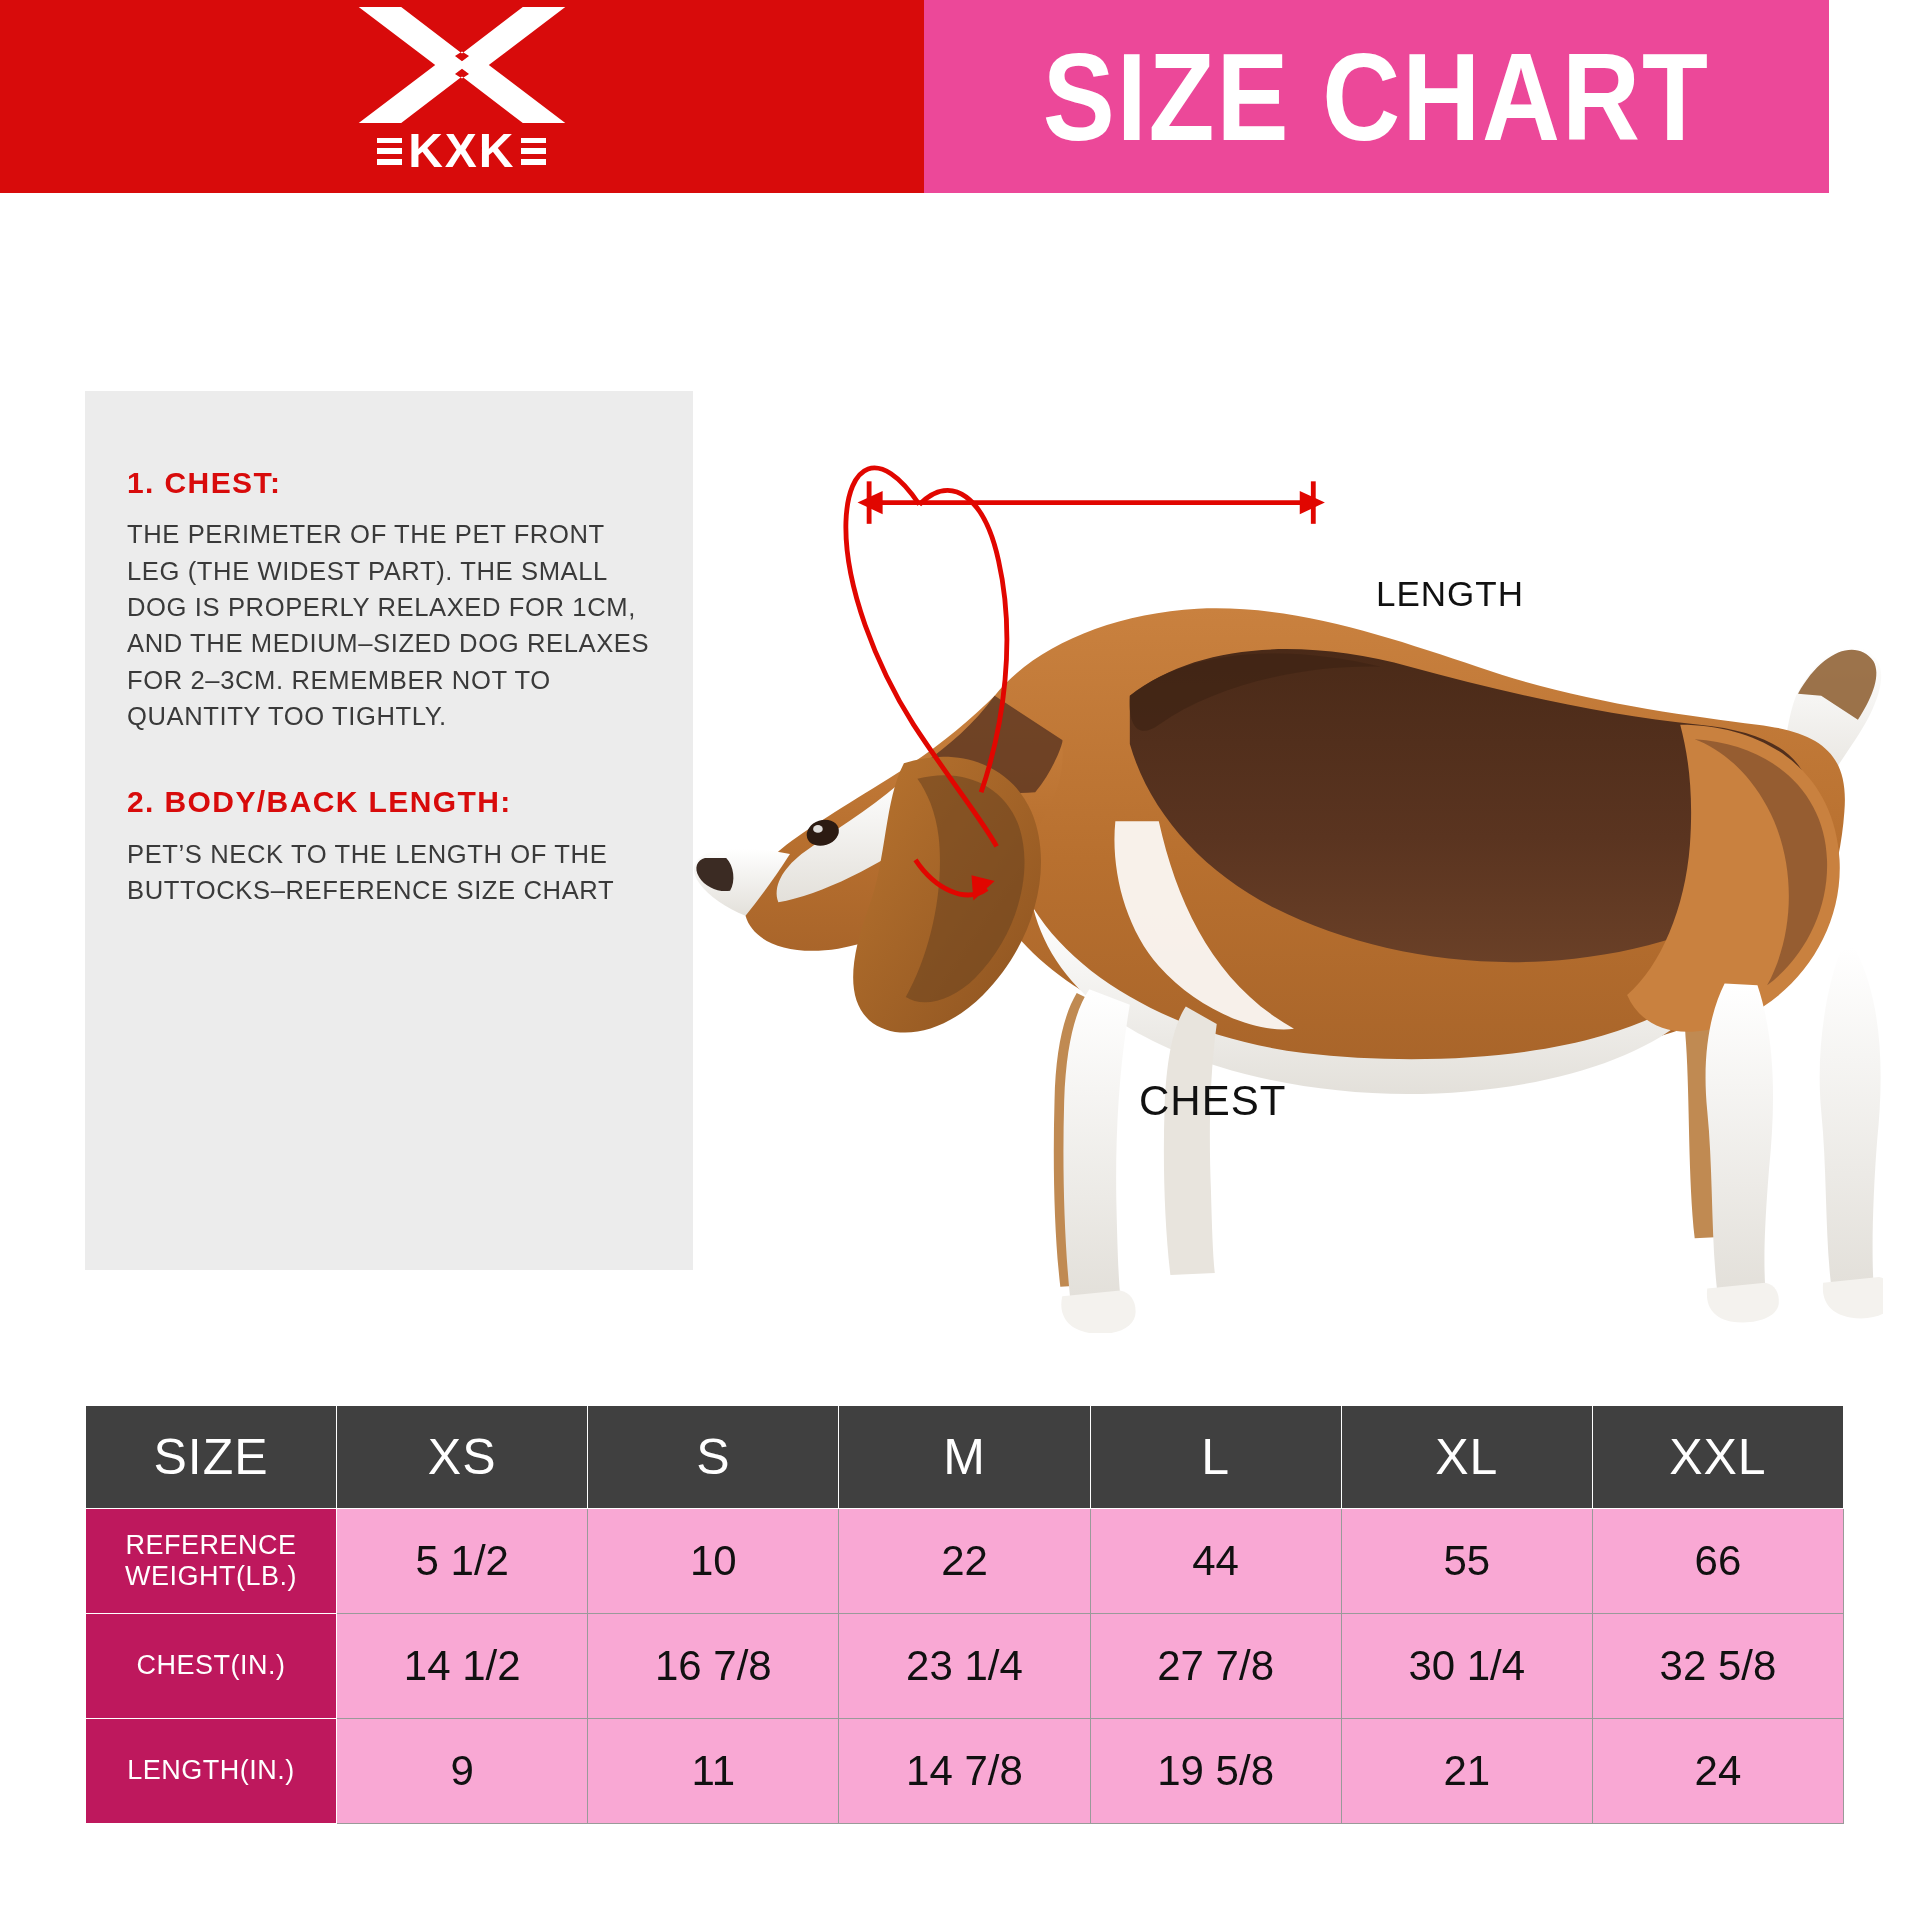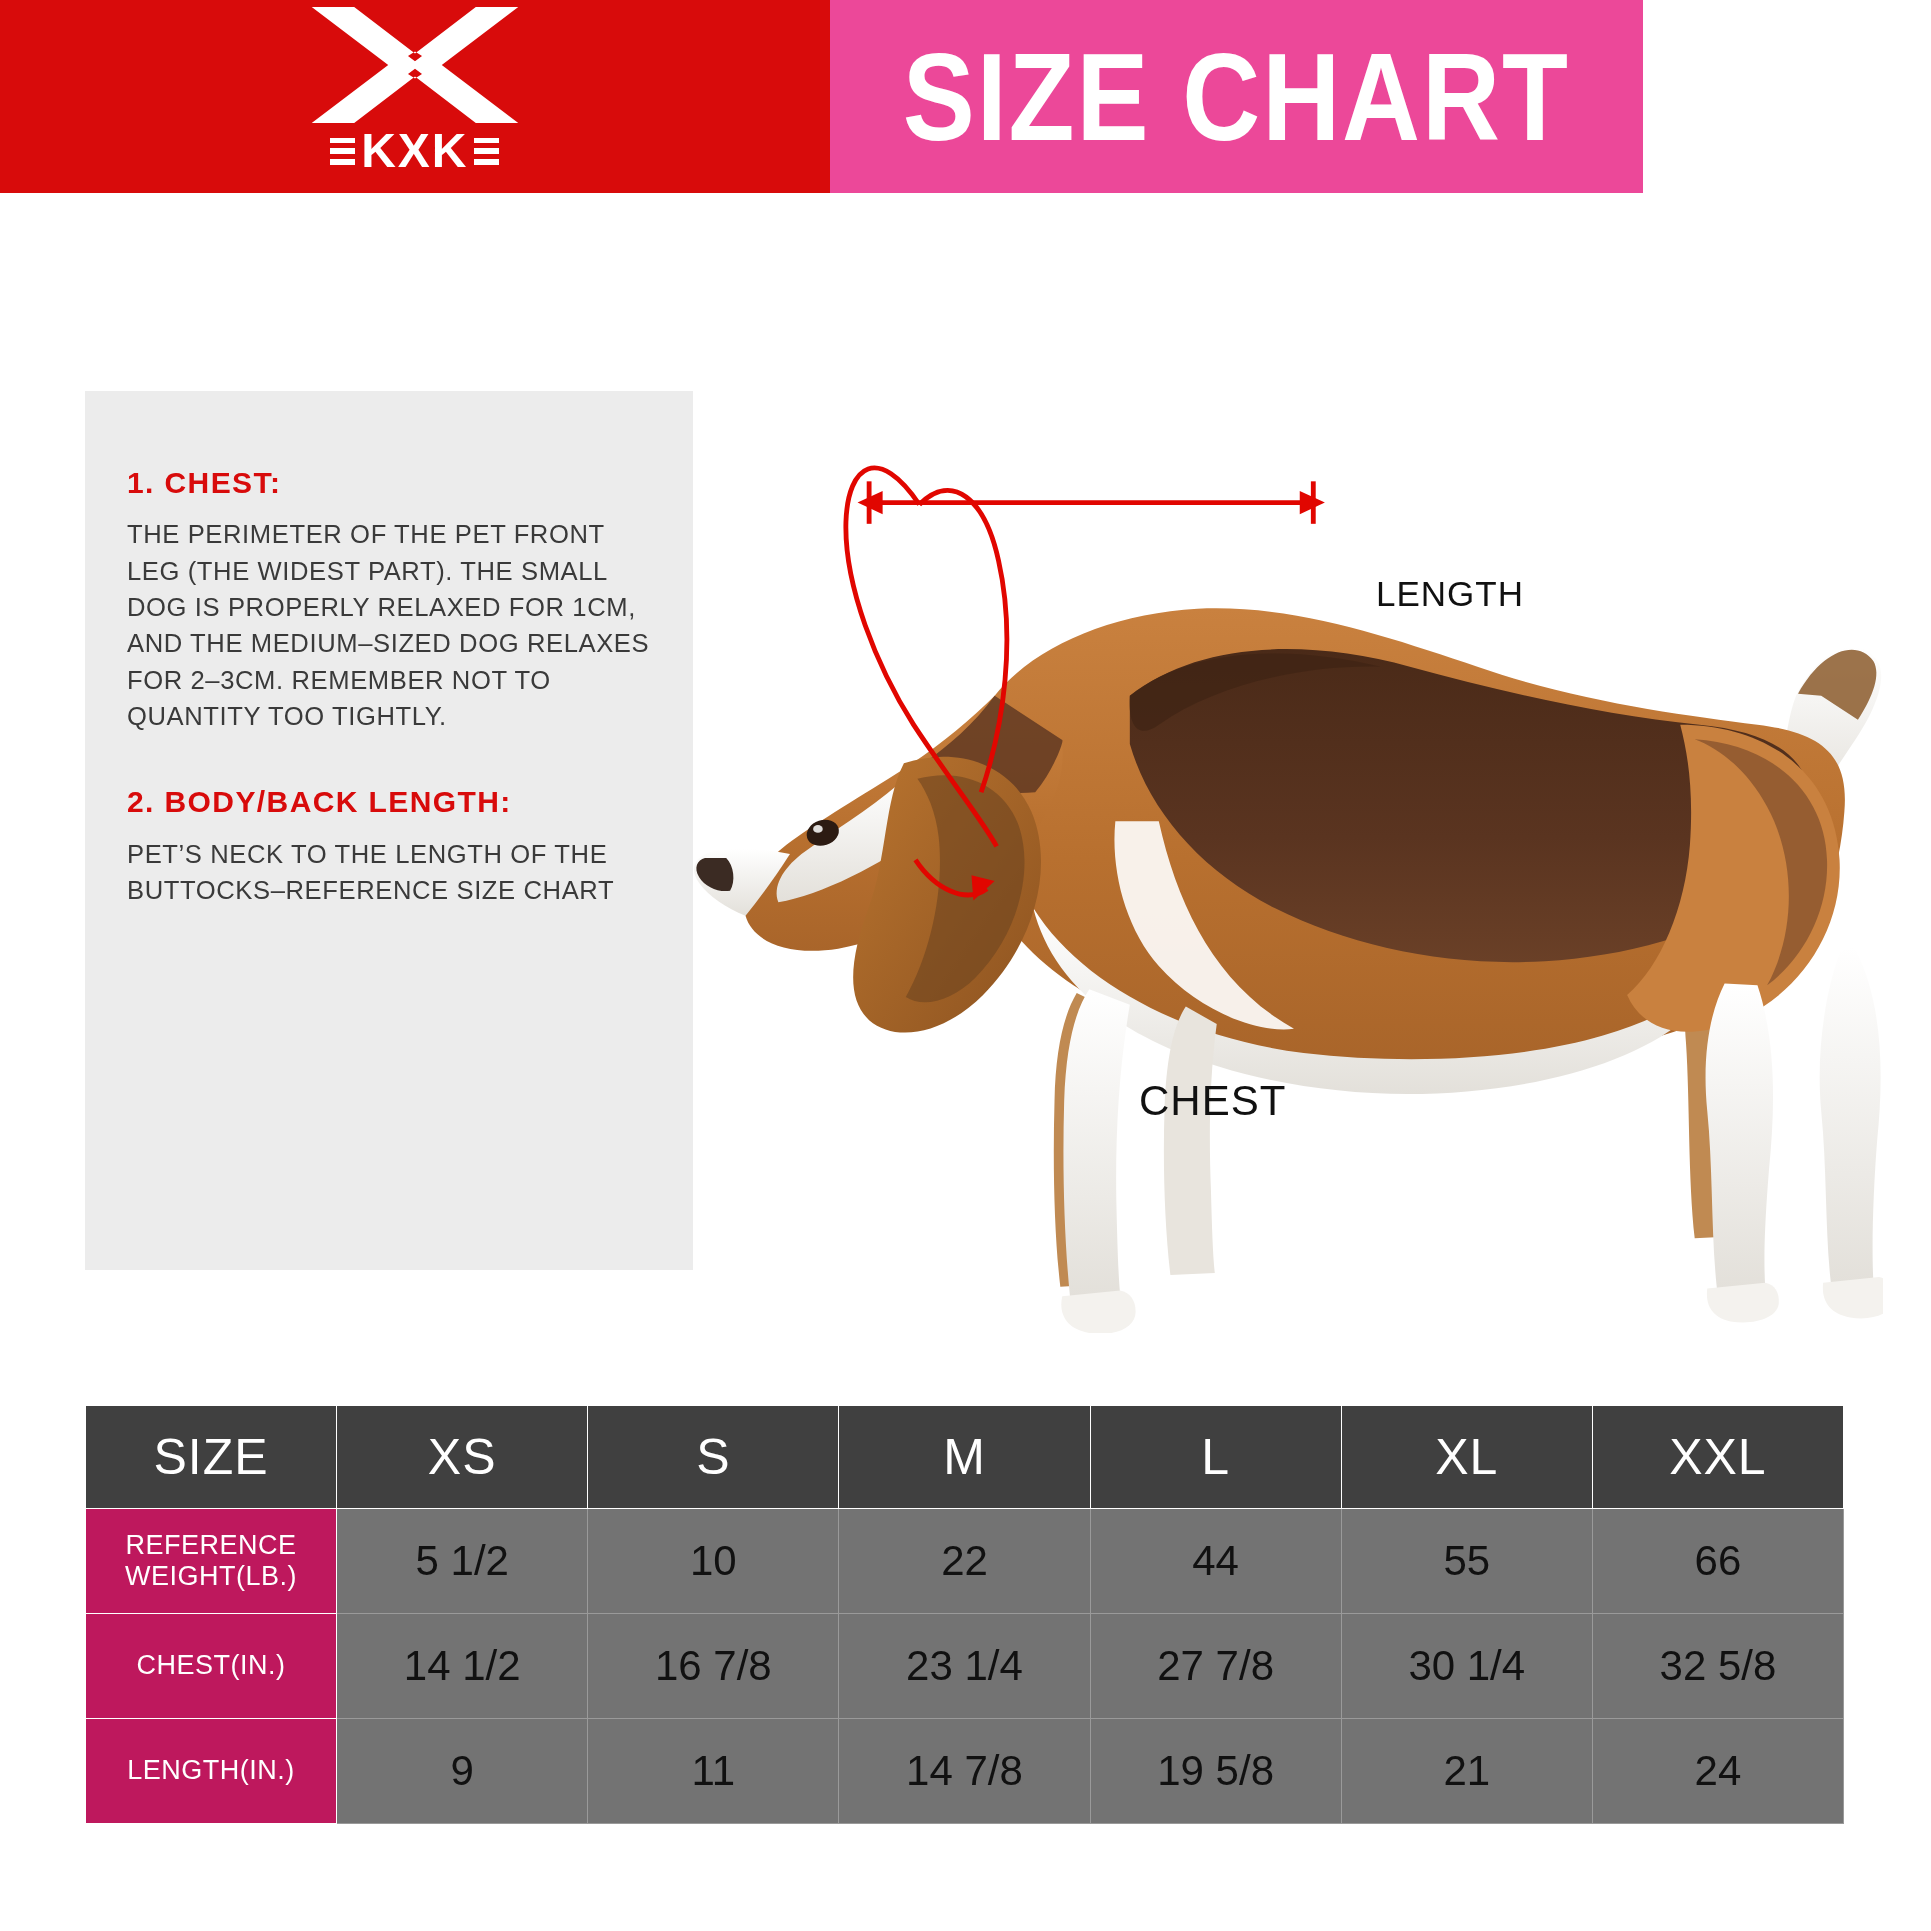--- a/index.html
+++ b/index.html
@@ -11,21 +11,21 @@
     width: 1931px;
     height: 1931px;
     font-family: "Liberation Sans", sans-serif;
     overflow: hidden;
     position: relative;
   }
 
   
   .header {
     display: flex;
-    width: 1643px;
+    width: 1829px;
     height: 193px;
   }
   .header-left {
     background: #d80b0b;
     width: 975px;
     height: 193px;
     position: relative;
     display: flex;
     align-items: center;
     justify-content: center;
@@ -173,21 +173,21 @@
   .row-label {
     background: #be185d;
     color: #ffffff;
     font-size: 27px;
     line-height: 1.15;
     width: 282px;
     letter-spacing: 0.5px;
     padding: 5.8px 3.9px;
   }
   .cell {
-    background: #737373;
+    background: #f9a8d4;
     color: #111111;
     font-size: 42px;
     height: 102px;
     border-color: #8d8d8d;
   }
   table.size-table tbody tr td.cell {
     border: 1.9px solid #9a9a9a;
   }
   table.size-table tbody tr td.row-label {
     border: 1.9px solid #ffffff;

